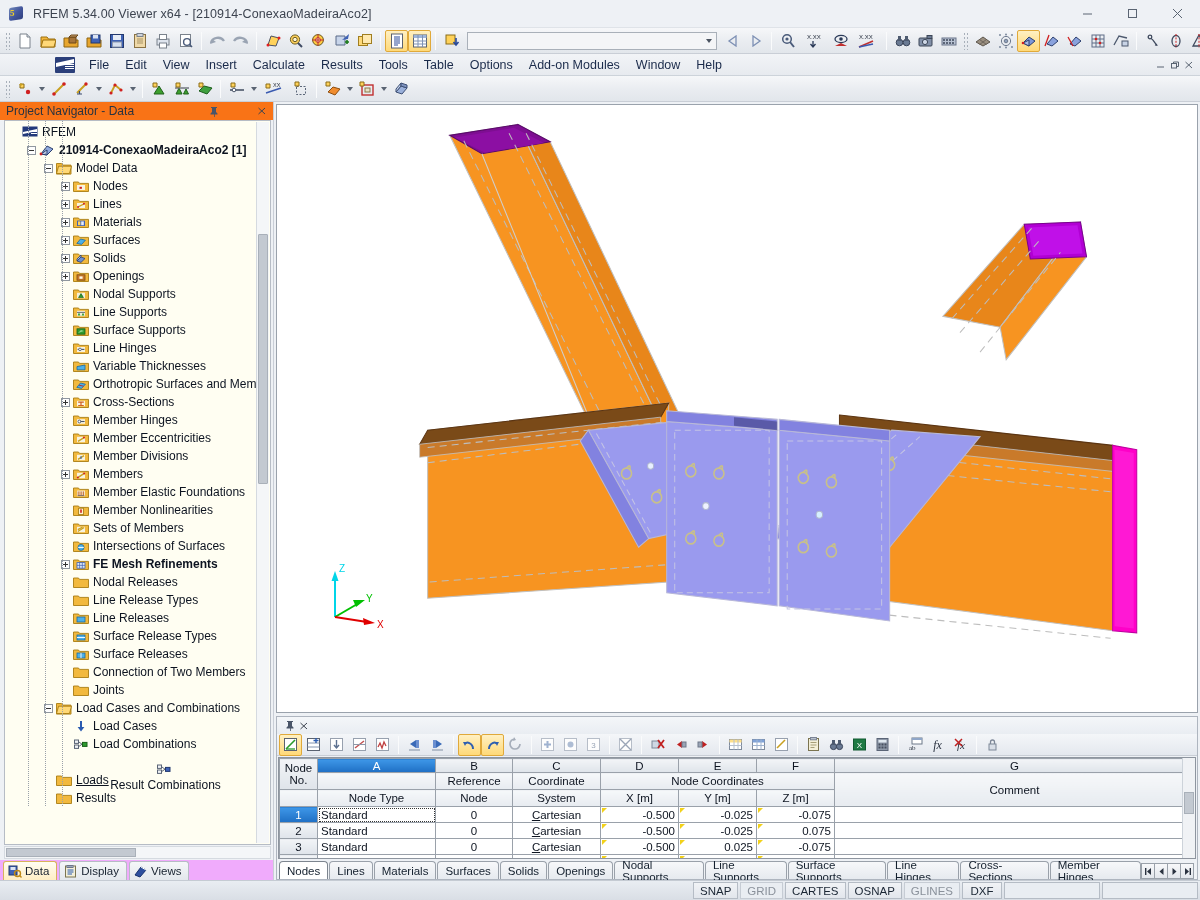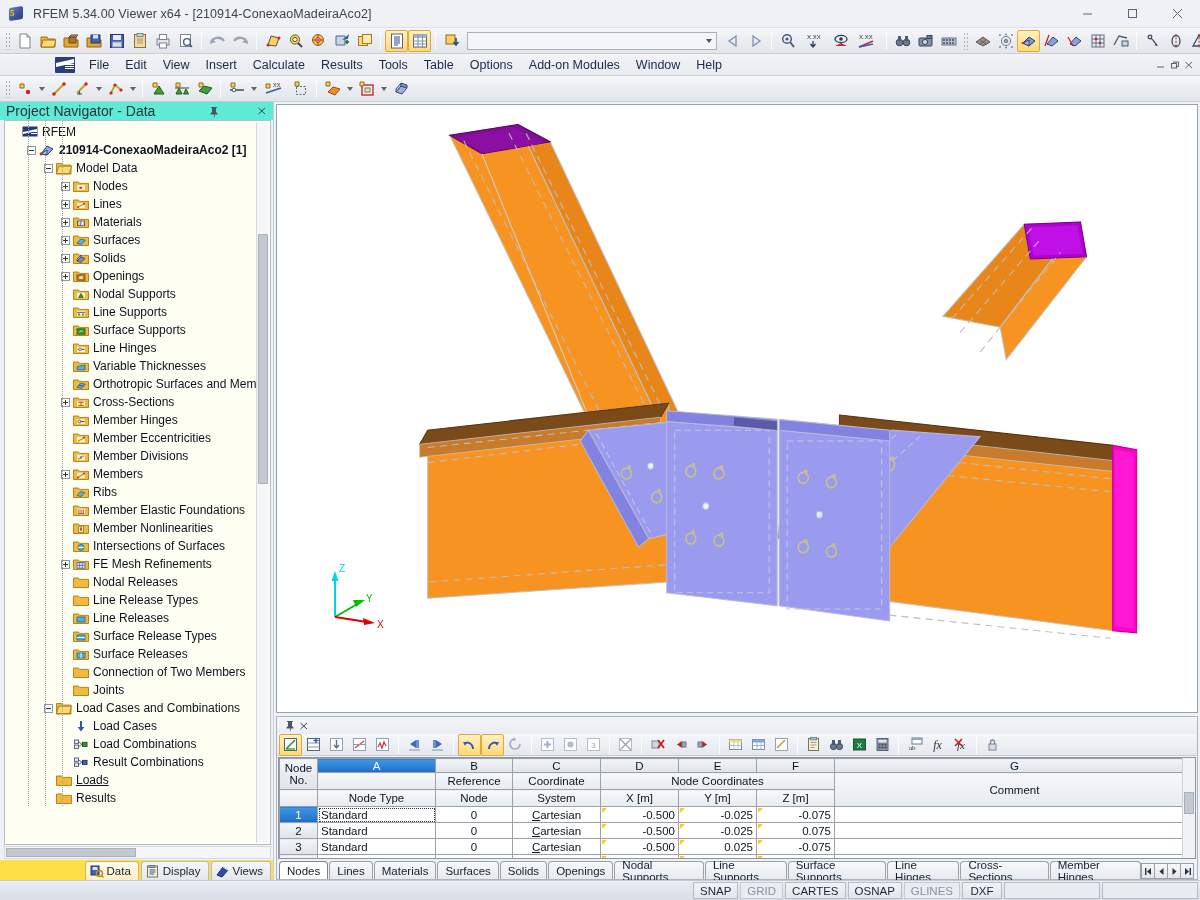--- a/index.html
+++ b/index.html
@@ -152,22 +152,22 @@
   .navigator {
     width: 274px; flex: 0 0 274px;
     background: #eef1f5;
     display: flex; flex-direction: column;
     border-right: 1px solid #c9ced6;
   }
   .nav-header {
     height: 18px; flex: 0 0 18px;
     display: flex; align-items: center;
     padding: 0 4px 0 6px;
-    font-size: 14px; color: #2a3340;
-    background: #5eead4;
+    font-size: 12px; color: #2a3340;
+    background: #f97316;
     gap: 34px;
   }
   .nav-header .t { flex: 1; }
   .nav-hbtn {
     width: 14px; height: 14px; display:flex;
     align-items:center; justify-content:center; color:#3d4450;
     font-size: 11px;
   }
   .nav-tree-wrap {
     flex: 1; margin: 0 2px 0 4px;
@@ -220,21 +220,21 @@
   }
   .nav-hthumb {
     position:absolute; left:1px; top:1px; bottom:1px; width: 130px;
     background:#c3c9d1; border:1px solid #a9b0b9;
   }
 
   
   .nav-tabs {
     height: 20px; flex: 0 0 20px;
     display: flex; align-items: flex-end;
-    background: #fde047; padding-left: 3px; justify-content: flex-end;
+    background: #f0abfc; padding-left: 3px;
   }
   .nav-tab {
     height: 19px; display: flex; align-items: center;
     padding: 0 7px 0 4px; font-size: 11.5px; color: #16202e;
     border: 1px solid #b6bcc5; border-bottom: none;
     background: linear-gradient(to bottom,#f5f7f9,#e3e7ec);
     margin-right: 2px; border-radius: 3px 3px 0 0;
   }
   .nav-tab.sel {
     background: linear-gradient(to bottom,#fffdf3,#ffeec4);
@@ -1096,54 +1096,54 @@
                   <path d="M4.8 10.6 L11.2 6.4" stroke="#c9a020" stroke-width="1.6"></path>
                   <circle cx="4.8" cy="10.6" r="1" fill="#d02020"></circle>
                   <circle cx="11.2" cy="6.4" r="1" fill="#d02020"></circle>
                 </svg></span>
               <span class="lbl">Members</span>
             </div>
             <div class="tnode" style="padding-left: 53px;">
               <span class="spacer9"></span>
               <span class="ico"><svg width="16" height="14">
       <path d="M0.5 3h5l1 1.4h9v8.1H0.5z" fill="#f2b93e" stroke="#a97d12" stroke-width="0.9"></path>
-      <path d="M4 10.6 L7.6 6.6 L12 7.6 L8.4 11.4z" fill="#4db0e8" stroke="#1c6a9c" stroke-width="0.8"></path>
-                  <line x1="5" y1="10" x2="10.6" y2="8.4" stroke="#c9a020" stroke-width="1.2"></line>
-                </svg></span>
-              <span class="lbl">Ribs</span>
-            </div>
-            <div class="tnode" style="padding-left: 53px;">
-              <span class="spacer9"></span>
-              <span class="ico"><svg width="16" height="14">
-      <path d="M0.5 3h5l1 1.4h9v8.1H0.5z" fill="#f2b93e" stroke="#a97d12" stroke-width="0.9"></path>
       <rect x="4" y="5.6" width="8" height="5.6" fill="#f7f3e0"></rect>
                   <path d="M4.6 10.6 h6.8" stroke="#6b6f78" stroke-width="1"></path>
                   <path d="M5.2 6.4 v4 M7 6.4 v4 M8.8 6.4 v4 M10.6 6.4 v4" stroke="#c06020" stroke-width="0.9"></path>
                 </svg></span>
               <span class="lbl">Member Elastic Foundations</span>
             </div>
             <div class="tnode" style="padding-left: 53px;">
               <span class="spacer9"></span>
               <span class="ico"><svg width="16" height="14">
       <path d="M0.5 3h5l1 1.4h9v8.1H0.5z" fill="#f2b93e" stroke="#a97d12" stroke-width="0.9"></path>
       <rect x="5.6" y="5.2" width="4.8" height="6.4" fill="#fff3cc" stroke="#a0780f" stroke-width="0.8"></rect>
                   <rect x="7.2" y="6.4" width="1.6" height="3.4" fill="#d02020"></rect>
                 </svg></span>
               <span class="lbl">Member Nonlinearities</span>
             </div>
+            <div class="tnode" style="padding-left: 53px;">
+              <span class="spacer9"></span>
+              <span class="ico"><svg width="16" height="14">
+      <path d="M0.5 3h5l1 1.4h9v8.1H0.5z" fill="#f2b93e" stroke="#a97d12" stroke-width="0.9"></path>
+      <rect x="4" y="5.8" width="8" height="5.4" fill="#f7f3e0"></rect>
+                  <path d="M4.8 10.6 L11.2 6.4 M4.8 8.6 L9.6 6" stroke="#c9a020" stroke-width="1.2"></path>
+                </svg></span>
+              <span class="lbl">Sets of Members</span>
+            </div>
             <div class="tnode" style="padding-left: 53px; align-items: center;">
               <span class="spacer9"></span>
               <span class="ico"><svg width="16" height="14">
       <path d="M0.5 3h5l1 1.4h9v8.1H0.5z" fill="#f2b93e" stroke="#a97d12" stroke-width="0.9"></path>
       <circle cx="8" cy="8.4" r="3" fill="#4db0e8" stroke="#1c6a9c" stroke-width="0.8"></circle>
                   <path d="M5.2 8.4 h5.6" stroke="#fff" stroke-width="1"></path>
                 </svg></span>
               <span class="lbl">Intersections of Surfaces</span>
             </div>
-            <div class="tnode" style="padding-left: 53px;">
+            <div class="tnode" style="padding-left: 53px; font-weight: bold;">
               <span class="expander plus"></span>
               <span class="ico"><svg width="16" height="14">
       <path d="M0.5 3h5l1 1.4h9v8.1H0.5z" fill="#f2b93e" stroke="#a97d12" stroke-width="0.9"></path>
       <rect x="4" y="5.6" width="8" height="5.6" fill="#dce8f6" stroke="#3f62b5" stroke-width="0.8"></rect>
                   <g stroke="#3f62b5" stroke-width="0.7">
                     <line x1="6.6" y1="5.6" x2="6.6" y2="11.2"></line>
                     <line x1="9.3" y1="5.6" x2="9.3" y2="11.2"></line>
                     <line x1="4" y1="8.4" x2="12" y2="8.4"></line>
                   </g>
                 </svg></span>
@@ -1222,21 +1222,21 @@
             <div class="tnode" style="padding-left: 53px;">
               <span class="spacer9"></span>
               <span class="ico"><svg width="16" height="14">
                   <rect x="1.5" y="3" width="4" height="3.4" fill="#eef1f5" stroke="#5a6476"></rect>
                   <rect x="1.5" y="8" width="4" height="3.4" fill="#eef1f5" stroke="#5a6476"></rect>
         <path d="M5.5 4.7 L9 7.2 L5.5 9.7" fill="none" stroke="#5a6476"></path>
                   <rect x="9.5" y="5.4" width="4.5" height="4" fill="#2e9a2e" stroke="#186018"></rect>
                 </svg></span>
               <span class="lbl">Load Combinations</span>
             </div>
-            <div class="tnode" style="padding-left: 53px;">
+            <div class="tnode" style="padding-left: 53px; flex-direction: column;">
               <span class="spacer9"></span>
               <span class="ico"><svg width="16" height="14">
                   <rect x="1.5" y="3" width="4" height="3.4" fill="#eef1f5" stroke="#5a6476"></rect>
                   <rect x="1.5" y="8" width="4" height="3.4" fill="#eef1f5" stroke="#5a6476"></rect>
         <path d="M5.5 4.7 L9 7.2 L5.5 9.7" fill="none" stroke="#5a6476"></path>
                   <rect x="9.5" y="5.4" width="4.5" height="4" fill="#3f62b5" stroke="#22386e"></rect>
                 </svg></span>
               <span class="lbl">Result Combinations</span>
             </div>
             <div class="tnode" style="padding-left: 36px; text-decoration: underline;">

